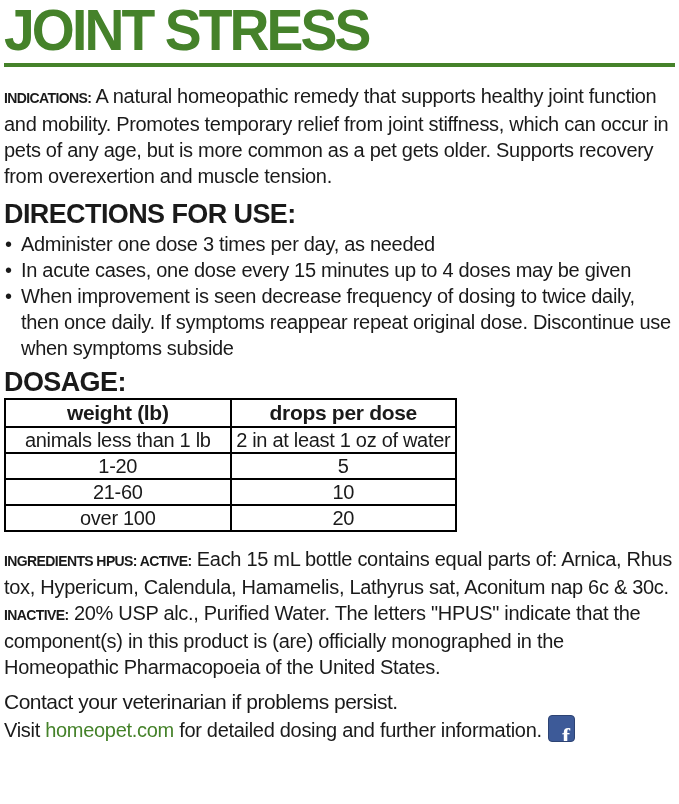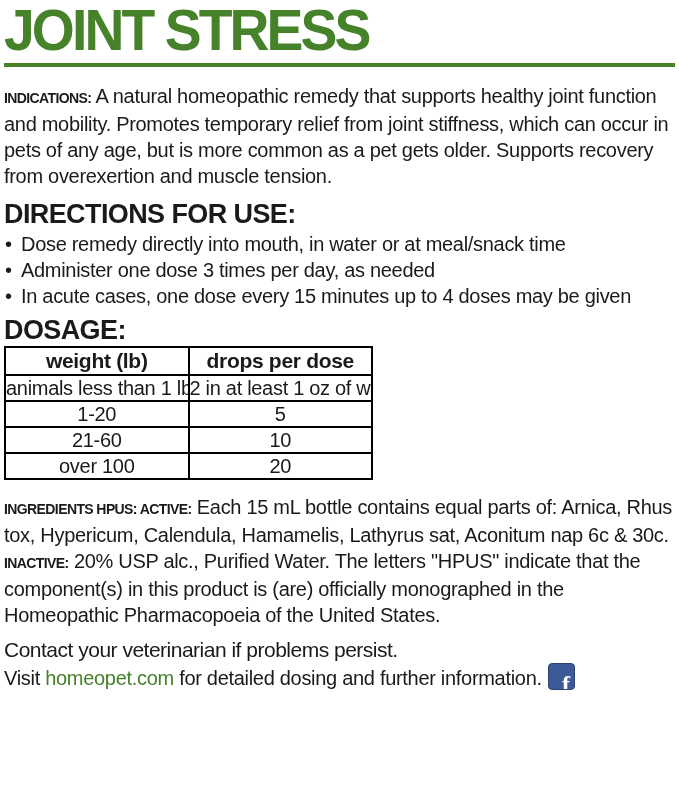--- a/index.html
+++ b/index.html
@@ -60,21 +60,21 @@
   .bullet-list li::before {
     content: "\2022";
     position: absolute;
     left: 1px;
     top: 0;
   }
   .dosage-head { margin-top: 9px; }
   .dosage-table {
     border-collapse: collapse;
     margin-top: 3px;
-    width: 369px;
+    width: 453px;
     table-layout: fixed;
   }
   .dosage-table th, .dosage-table td {
     border: 2px solid #000;
     text-align: center;
     font-size: 20px;
     letter-spacing: -0.3px;
     padding: 0;
     line-height: 24px;
     height: 24px;
@@ -129,23 +129,23 @@
 </head>
 <body>
 
 <h1 class="page-title">JOINT STRESS</h1>
 <div class="title-rule"></div>
 
 <p class="body-text indications"><span class="inline-head">INDICATIONS:</span> <span>A natural homeopathic remedy that supports healthy joint function and mobility. Promotes temporary relief from joint stiffness, which can occur in pets of any age, but is more common as a pet gets older. Supports recovery from overexertion and muscle tension.</span></p>
 
 <h2 class="section-head directions-head">DIRECTIONS FOR USE:</h2>
 <ul class="bullet-list body-text">
-  <li>Dose remedy directly into mouth, in water or at meal/snack time</li>
   <li>Administer one dose 3 times per day, as needed</li>
   <li>In acute cases, one dose every 15 minutes up to 4 doses may be given</li>
+  <li>When improvement is seen decrease frequency of dosing to twice daily, then once daily. If symptoms reappear repeat original dose. Discontinue use when symptoms subside</li>
 </ul>
 
 <h2 class="section-head dosage-head">DOSAGE:</h2>
 <table class="dosage-table">
   <colgroup>
       <col>
       <col>
     </colgroup>
   <thead>
     <tr>

